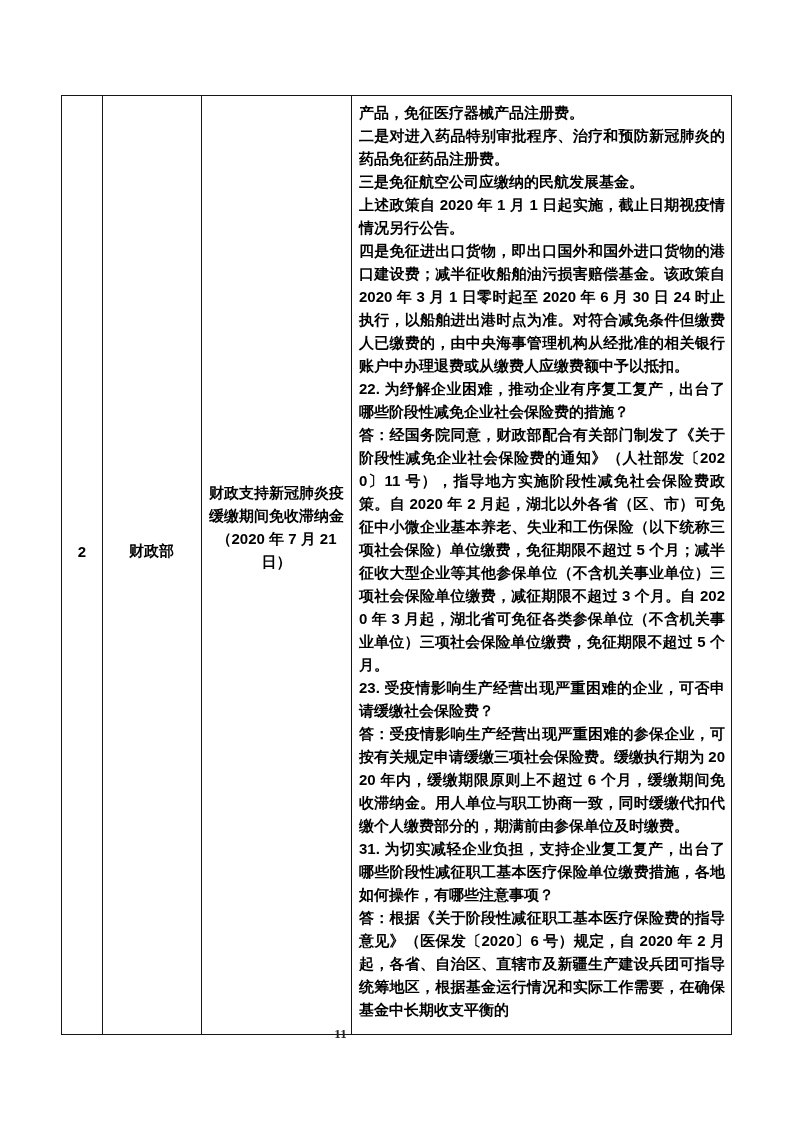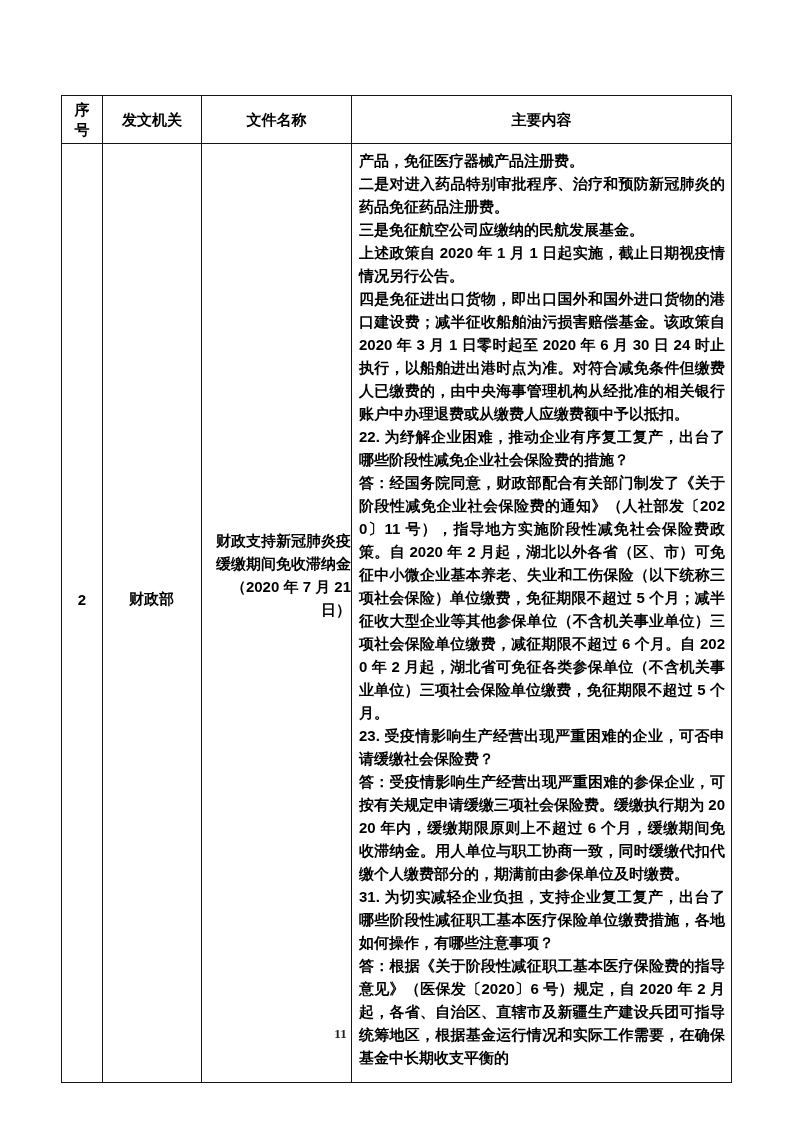--- a/index.html
+++ b/index.html
@@ -36,21 +36,21 @@
     text-align: center;
     line-height: 20px;
   }
   td.th-seq {
     word-break: break-all;
     padding: 0 11px;
   }
   td.cell-seq { text-align: center; }
   td.cell-agency { text-align: left; padding-left: 26px; }
   .nudge-mid { transform: translateY(-14px); }
-  td.cell-docname { text-align: right; }
+  td.cell-docname { text-align: center; }
   .doc-title-block {
     transform: translateY(-38px);
     line-height: 23px;
   }
   td.cell-content {
     vertical-align: top;
     padding: 5px 6px 13px 7px;
   }
   .content-block p.para {
     line-height: 23px;
@@ -76,26 +76,20 @@
 <div class="page">
 
   <table class="doc-table">
     <colgroup>
       <col style="width:41px">
       <col style="width:99px">
       <col style="width:150px">
       <col style="width:380px">
     </colgroup>
     <tbody>
-      <tr class="header-row">
-        <td class="th th-seq">序号</td>
-        <td class="th">发文机关</td>
-        <td class="th">文件名称</td>
-        <td class="th">主要内容</td>
-      </tr>
       <tr class="body-row">
         <td class="cell-seq">
           <div class="nudge-mid">2</div>
         </td>
         <td class="cell-agency">
           <div class="nudge-mid">财政部</div>
         </td>
         <td class="cell-docname">
           <div class="doc-title-block">
 
@@ -114,21 +108,21 @@
               <p class="para">二是对进入药品特别审批程序、治疗和预防新冠肺炎的药品免征药品注册费。</p>
 
               <p class="para">三是免征航空公司应缴纳的民航发展基金。</p>
 
               <p class="para">上述政策自 2020 年 1 月 1 日起实施，截止日期视疫情情况另行公告。</p>
 
               <p class="para">四是免征进出口货物，即出口国外和国外进口货物的港口建设费；减半征收船舶油污损害赔偿基金。该政策自 2020 年 3 月 1 日零时起至 2020 年 6 月 30 日 24 时止执行，以船舶进出港时点为准。对符合减免条件但缴费人已缴费的，由中央海事管理机构从经批准的相关银行账户中办理退费或从缴费人应缴费额中予以抵扣。</p>
 
               <p class="para">22. 为纾解企业困难，推动企业有序复工复产，出台了哪些阶段性减免企业社会保险费的措施？</p>
 
-              <p class="para">答：经国务院同意，财政部配合有关部门制发了《关于阶段性减免企业社会保险费的通知》（人社部发〔2020〕11 号），指导地方实施阶段性减免社会保险费政策。自 2020 年 2 月起，湖北以外各省（区、市）可免征中小微企业基本养老、失业和工伤保险（以下统称三项社会保险）单位缴费，免征期限不超过 5 个月；减半征收大型企业等其他参保单位（不含机关事业单位）三项社会保险单位缴费，减征期限不超过 6 个月。自 2020 年 2 月起，湖北省可免征各类参保单位（不含机关事业单位）三项社会保险单位缴费，免征期限不超过 5 个月。</p>
+              <p class="para">答：经国务院同意，财政部配合有关部门制发了《关于阶段性减免企业社会保险费的通知》（人社部发〔2020〕11 号），指导地方实施阶段性减免社会保险费政策。自 2020 年 2 月起，湖北以外各省（区、市）可免征中小微企业基本养老、失业和工伤保险（以下统称三项社会保险）单位缴费，免征期限不超过 5 个月；减半征收大型企业等其他参保单位（不含机关事业单位）三项社会保险单位缴费，减征期限不超过 3 个月。自 2020 年 3 月起，湖北省可免征各类参保单位（不含机关事业单位）三项社会保险单位缴费，免征期限不超过 5 个月。</p>
 
               <p class="para">23. 受疫情影响生产经营出现严重困难的企业，可否申请缓缴社会保险费？</p>
 
               <p class="para">答：受疫情影响生产经营出现严重困难的参保企业，可按有关规定申请缓缴三项社会保险费。缓缴执行期为 2020 年内，缓缴期限原则上不超过 6 个月，缓缴期间免收滞纳金。用人单位与职工协商一致，同时缓缴代扣代缴个人缴费部分的，期满前由参保单位及时缴费。</p>
 
               <p class="para">31. 为切实减轻企业负担，支持企业复工复产，出台了哪些阶段性减征职工基本医疗保险单位缴费措施，各地如何操作，有哪些注意事项？</p>
 
               <p class="para">答：根据《关于阶段性减征职工基本医疗保险费的指导意见》（医保发〔2020〕6 号）规定，自 2020 年 2 月起，各省、自治区、直辖市及新疆生产建设兵团可指导统筹地区，根据基金运行情况和实际工作需要，在确保基金中长期收支平衡的</p>
             </div>
         </td>

